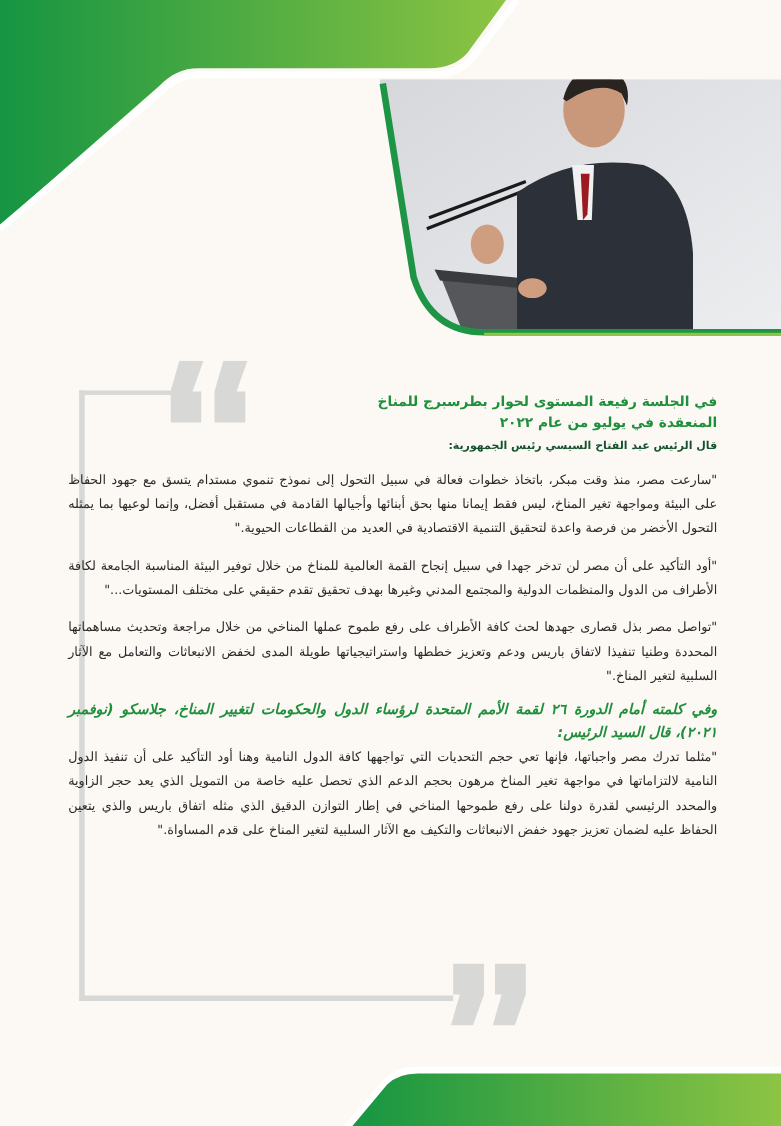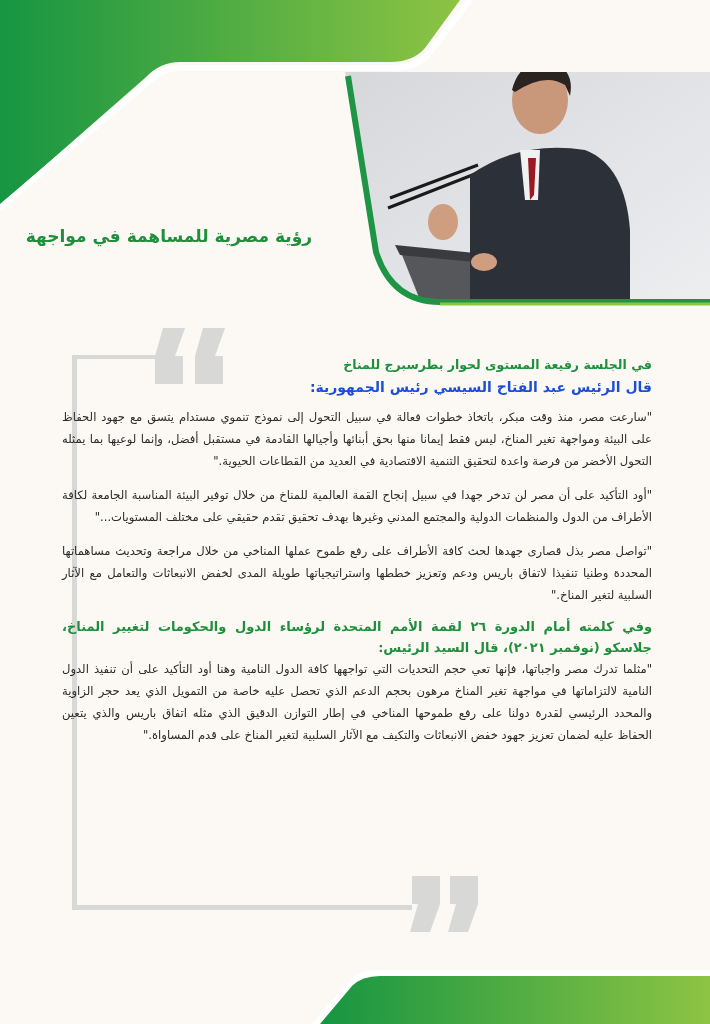--- a/index.html
+++ b/index.html
@@ -17,21 +17,21 @@
     .frame-top2 { position:absolute; left:72px; top:355px; width:88px; height:4px; background:#d8d8d6; }
     .frame-left { position:absolute; left:72px; top:355px; width:5px; height:555px; background:#d8d8d6; }
     .frame-bottom { position:absolute; left:72px; top:905px; width:340px; height:5px; background:#d8d8d6; }
     .quote-open { position:absolute; left:155px; top:328px; }
     .quote-close { position:absolute; left:410px; top:876px; }
     .content {
       position:absolute; right:58px; top:355px; width:590px;
       direction:rtl; text-align:justify; color:#2b2b2b;
     }
     .green-h { color:#1f8f3c; font-weight:bold; font-size:12.5px; line-height:19px; margin:0; }
-    .speaker { color:#1d4ed8; font-weight:bold; font-size:14px; line-height:22px; margin:2px 0 8px; }
+    .speaker { color:#14532d; font-weight:bold; font-size:10px; line-height:22px; margin:2px 0 8px; }
     .para { font-size:11.6px; line-height:22px; margin:0 0 12px; }
     .para-tight { font-size:11.6px; line-height:22px; margin:0 0 10px; }
   </style>
 </head>
 <body>
 
 <svg class="layer" width="710" height="320">
   <defs>
     <linearGradient id="gTop" x1="0" x2="1" y1="0" y2="0">
       <stop offset="0" stop-color="#169542"></stop>
@@ -68,46 +68,46 @@
 
     <ellipse cx="443" cy="222" rx="15" ry="18" fill="#cf9e80"></ellipse>
     <ellipse cx="484" cy="262" rx="13" ry="9" fill="#cf9e80"></ellipse>
   </g>
 
   <path d="M348,76 L376,252 Q392,302 440,302 L710,302" fill="none" stroke="#1e9445" stroke-width="6"></path>
   <path d="M440,304 L710,304" stroke="#8dc443" stroke-width="3"></path>
 </svg>
 
 <div class="title">
-  <div>رؤية مصرية للمساهمة في مواجهة</div>
 </div>
 
 <div class="frame-top2"></div>
 <div class="frame-left"></div>
 <div class="frame-bottom"></div>
 
 <svg class="quote-open" width="80" height="60">
   <path d="M8,0 L30,0 L20,28 L28,28 L28,56 L0,56 L0,28 Z" fill="#d8d8d6"></path>
   <path d="M48,0 L70,0 L60,28 L68,28 L68,56 L40,56 L40,28 Z" fill="#d8d8d6"></path>
 </svg>
 <svg class="quote-close" width="72" height="60">
   <path d="M2,0 L30,0 L30,28 L20,56 L0,56 L8,28 L2,28 Z" fill="#d8d8d6"></path>
   <path d="M40,0 L68,0 L68,28 L58,56 L38,56 L46,28 L40,28 Z" fill="#d8d8d6"></path>
 </svg>
 
 <div class="content">
   <p class="green-h">في الجلسة رفيعة المستوى لحوار بطرسبرج للمناخ</p>
+  <p class="green-h">المنعقدة في يوليو من عام ٢٠٢٢</p>
   <p class="speaker">قال الرئيس عبد الفتاح السيسي رئيس الجمهورية:</p>
 
   <p class="para">"سارعت مصر، منذ وقت مبكر، باتخاذ خطوات فعالة في سبيل التحول إلى نموذج تنموي مستدام يتسق مع جهود الحفاظ على البيئة ومواجهة تغير المناخ، ليس فقط إيمانا منها بحق أبنائها وأجيالها القادمة في مستقبل أفضل، وإنما لوعيها بما يمثله التحول الأخضر من فرصة واعدة لتحقيق التنمية الاقتصادية في العديد من القطاعات الحيوية."</p>
   <p class="para">"أود التأكيد على أن مصر لن تدخر جهدا في سبيل إنجاح القمة العالمية للمناخ من خلال توفير البيئة المناسبة الجامعة لكافة الأطراف من الدول والمنظمات الدولية والمجتمع المدني وغيرها بهدف تحقيق تقدم حقيقي على مختلف المستويات..."</p>
 
   <p class="para-tight">"تواصل مصر بذل قصارى جهدها لحث كافة الأطراف على رفع طموح عملها المناخي من خلال مراجعة وتحديث مساهماتها المحددة وطنيا تنفيذا لاتفاق باريس ودعم وتعزيز خططها واستراتيجياتها طويلة المدى لخفض الانبعاثات والتعامل مع الآثار السلبية لتغير المناخ."</p>
 
-  <p class="green-h" style="font-size:13px;line-height:21px;">وفي كلمته أمام الدورة ٢٦ لقمة الأمم المتحدة لرؤساء الدول والحكومات لتغيير المناخ، جلاسكو (نوفمبر ٢٠٢١)، قال السيد الرئيس:</p>
+  <p class="green-h" style="font-size:13px;line-height:21px;font-style:italic;">وفي كلمته أمام الدورة ٢٦ لقمة الأمم المتحدة لرؤساء الدول والحكومات لتغيير المناخ، جلاسكو (نوفمبر ٢٠٢١)، قال السيد الرئيس:</p>
   <p class="para">"مثلما تدرك مصر واجباتها، فإنها تعي حجم التحديات التي تواجهها كافة الدول النامية وهنا أود التأكيد على أن تنفيذ الدول النامية لالتزاماتها في مواجهة تغير المناخ مرهون بحجم الدعم الذي تحصل عليه خاصة من التمويل الذي يعد حجر الزاوية والمحدد الرئيسي لقدرة دولنا على رفع طموحها المناخي في إطار التوازن الدقيق الذي مثله اتفاق باريس والذي يتعين الحفاظ عليه لضمان تعزيز جهود خفض الانبعاثات والتكيف مع الآثار السلبية لتغير المناخ على قدم المساواة."</p>
 </div>
 
 <svg class="layer" style="top:960px;" width="710" height="64">
   <defs>
     <linearGradient id="gBot" x1="0" x2="1" y1="0" y2="0">
       <stop offset="0" stop-color="#169542"></stop>
       <stop offset="1" stop-color="#8dc443"></stop>
     </linearGradient>
   </defs>

